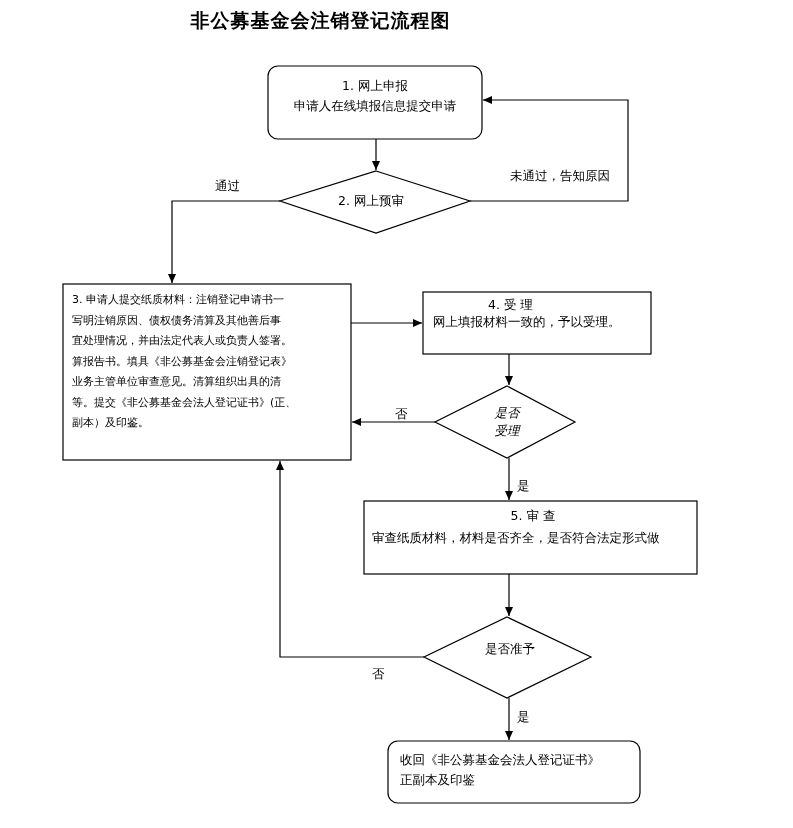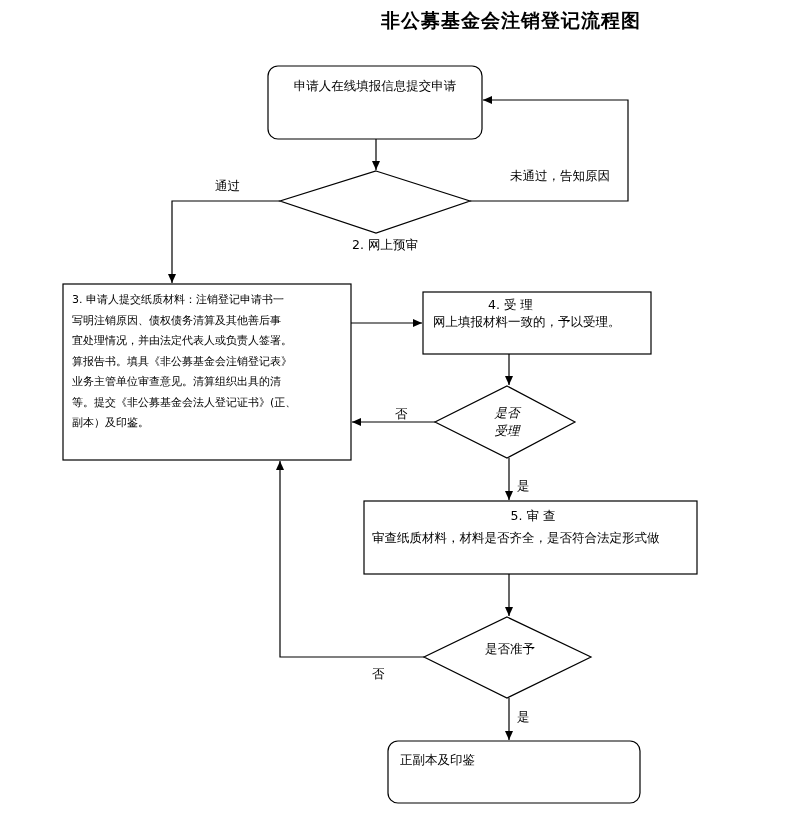--- a/index.html
+++ b/index.html
@@ -1,18 +1,18 @@
 <!DOCTYPE html>
 <html><head>
   <meta charset="utf-8">
   <style>
     html, body { margin: 0; padding: 0; background: #ffffff; }
     body { width: 793px; height: 828px; position: relative; overflow: hidden;
            font-family: "DejaVu Sans", "Liberation Sans", sans-serif; color: #000; }
-    #title { position: absolute; left: 0; top: 8px; width: 641px; text-align: right;
+    #title { position: absolute; left: 0; top: 8px; width: 641px; text-align: center;
              font-size: 19px; font-weight: bold; letter-spacing: 1px;
              font-family: "DejaVu Serif", "Liberation Serif", serif; }
     svg#flow { position: absolute; left: 0; top: 0; }
     .txt { position: absolute; font-size: 12.5px; line-height: 19px; }
     .box-text { position: absolute; font-size: 12.5px; line-height: 20px; }
     .center { text-align: center; }
   </style>
 </head>
 <body>
 
@@ -49,24 +49,25 @@
     <line x1="509" y1="354" x2="509" y2="385" marker-end="url(#arrow)"></line>
     <line x1="435" y1="422" x2="352" y2="422" marker-end="url(#arrow)"></line>
     <line x1="509" y1="458" x2="509" y2="500" marker-end="url(#arrow)"></line>
     <line x1="509" y1="574" x2="509" y2="616" marker-end="url(#arrow)"></line>
     <polyline points="424,657 280,657 280,461" marker-end="url(#arrow)"></polyline>
     <line x1="509" y1="698" x2="509" y2="740" marker-end="url(#arrow)"></line>
   </g>
 </svg>
 
 <div class="box-text center" style="left:268px; top:76px; width:214px;">
+  <div>1. 网上申报</div>
   <div>申请人在线填报信息提交申请</div>
 </div>
 
-<div class="txt center" style="left:310px; top:191px; width:150px;margin-top:44px;">2. 网上预审</div>
+<div class="txt center" style="left:296px; top:191px; width:150px;">2. 网上预审</div>
 
 <div class="txt" style="left:215px; top:176px;">通过</div>
 <div class="txt" style="left:490px; top:166px;margin-left:20px;">未通过，告知原因</div>
 
 <div class="box-text" style="left:72px; top:290px; width:276px; line-height:20.5px; font-size:11px;">
   <div>3. 申请人提交纸质材料：注销登记申请书一</div>
   <div>写明注销原因、债权债务清算及其他善后事</div>
   <div>宜处理情况，并由法定代表人或负责人签署。</div>
   <div>算报告书。填具《非公募基金会注销登记表》</div>
   <div>业务主管单位审查意见。清算组织出具的清</div>
@@ -89,14 +90,15 @@
 <div class="box-text" style="left:372px; top:505px; width:322px; line-height:22px;">
   <div class="center">5. 审 查</div>
   <div>审查纸质材料，材料是否齐全，是否符合法定形式做</div>
 </div>
 
 <div class="txt center" style="left:460px; top:639px; width:100px;">是否准予</div>
 <div class="txt" style="left:372px; top:664px;">否</div>
 <div class="txt" style="left:517px; top:707px;">是</div>
 
 <div class="box-text" style="left:400px; top:750px; width:236px;">
+  <div>收回《非公募基金会法人登记证书》</div>
   <div>正副本及印鉴</div>
 </div>
 
 </body></html>

